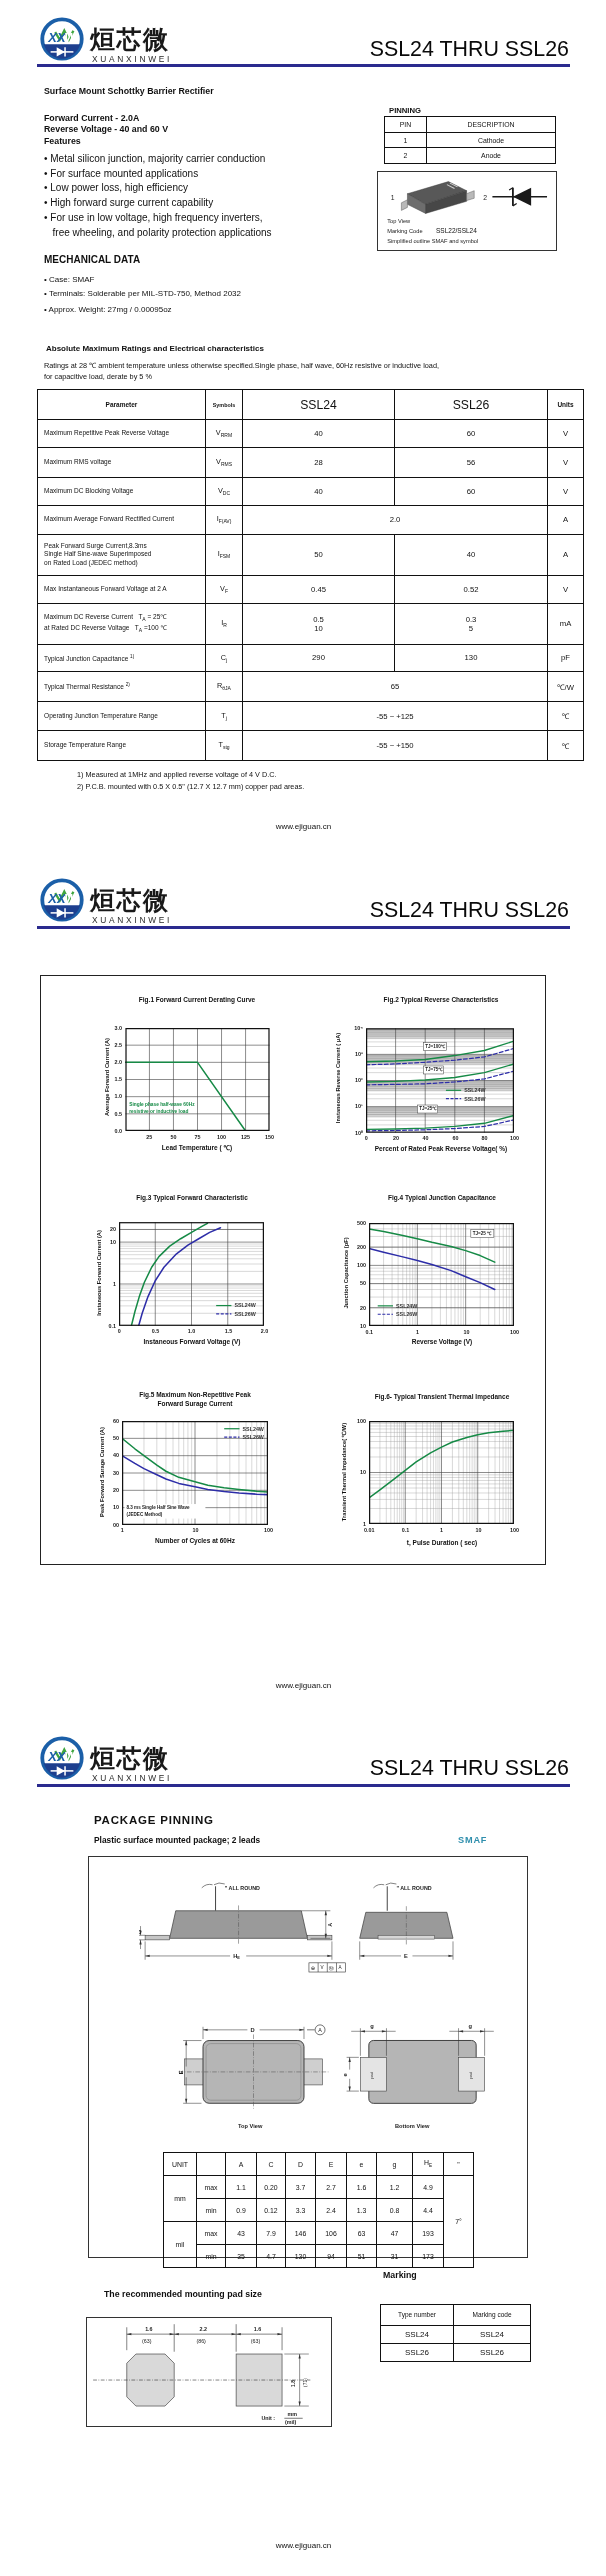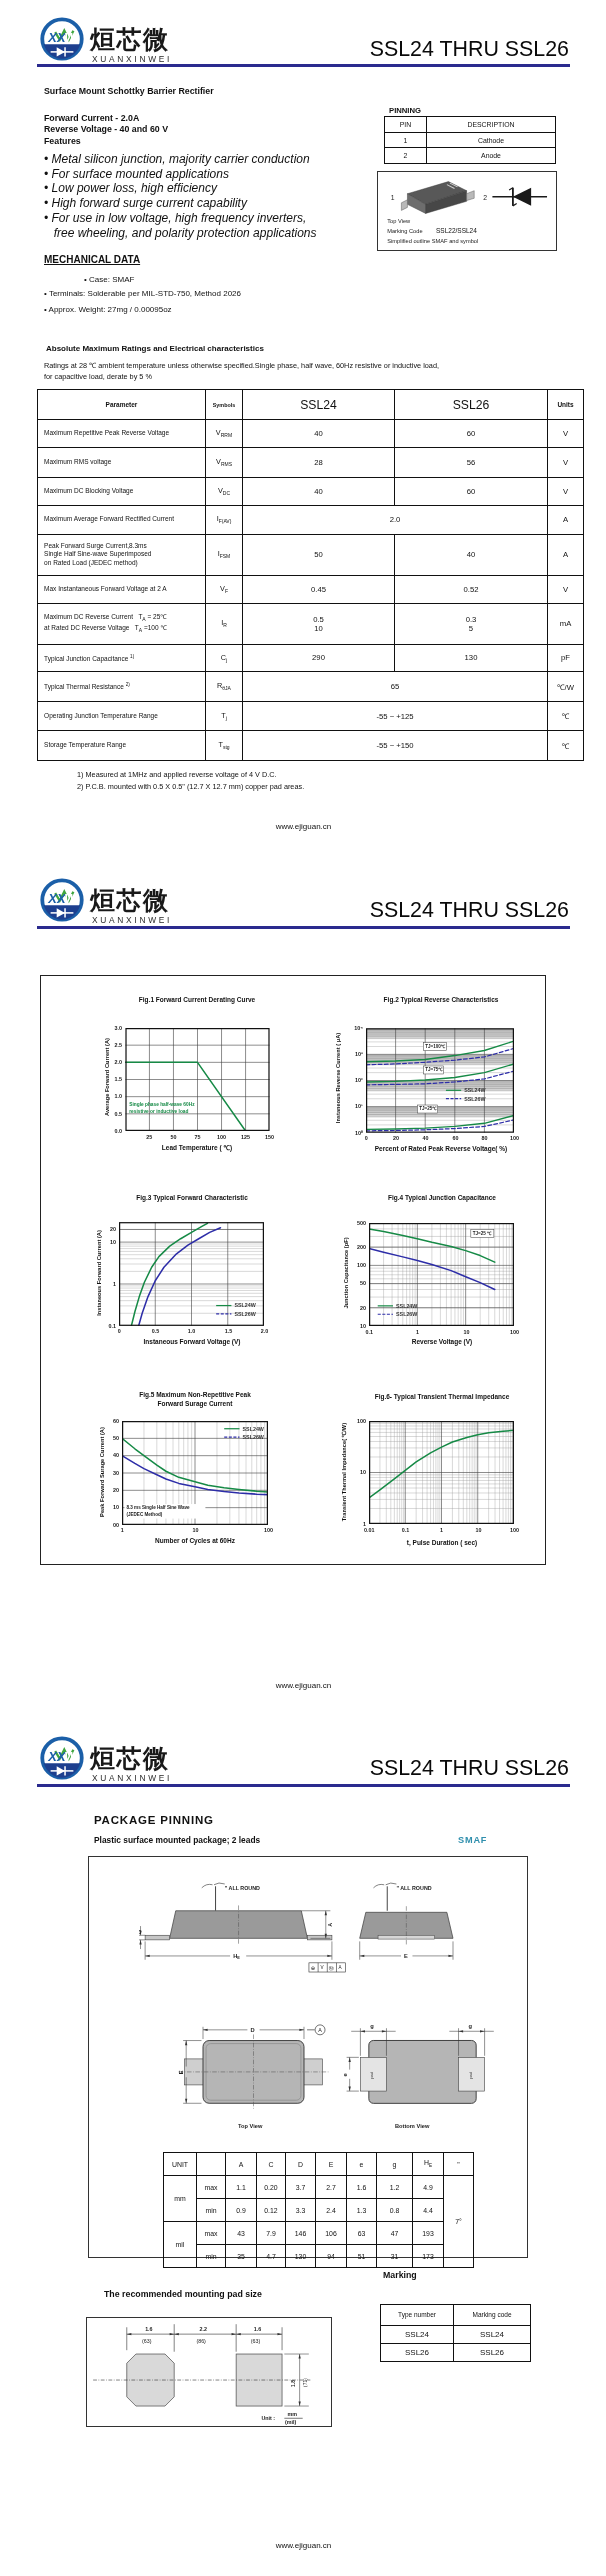--- a/index.html
+++ b/index.html
@@ -8,21 +8,21 @@
             font-family:"Liberation Sans", sans-serif; color:#111; margin:0 auto; overflow:hidden; }
   .abs { position:absolute; }
   .b { font-weight:bold; }
   
   .logo-cn { font-size:25px; font-weight:bold; letter-spacing:1.5px; color:#191919; }
   .logo-en { font-size:8.4px; letter-spacing:2.7px; color:#2a2a2a; }
   .doc-title { font-size:21.4px; color:#0a0a0a; text-align:right; }
   .rule { height:2.7px; background:#2a2a8e; }
   
   .bold11 { font-size:8.8px; font-weight:bold; line-height:13.8px; }
-  .feat { font-size:12px; line-height:14.7px;font-style:italic; }
+  .feat { font-size:10px; line-height:14.7px; }
   .mech { font-size:8px; line-height:15px; }
   
   table.pin { border-collapse:collapse; width:172px; table-layout:fixed; }
   table.pin td { border:0.8px solid #111; font-size:6.9px; text-align:center; height:15.3px; }
   table.pin tr:first-child td { height:16px; }
   .pkgbox { border:0.9px solid #333; }
   .pkgbox .cap { font-size:5.7px; color:#222; }
   
   table.rat { border-collapse:collapse; width:546px; table-layout:fixed; }
   table.rat td { border:0.8px solid #111; font-size:7.7px; text-align:center; vertical-align:middle; padding:0; }
@@ -125,23 +125,23 @@
   <div class="abs bold11" style="left:44px;top:112px;">Forward Current - 2.0A</div>
 
   <div class="abs b" style="left:44px;top:136px;font-size:8.8px;">Features</div>
   <div class="abs feat" style="left:44px;top:152px;">• Metal silicon junction, majority carrier conduction</div>
   <div class="abs feat" style="left:44px;top:167px;">• For surface mounted applications</div>
   <div class="abs feat" style="left:44px;top:181px;">• Low power loss, high efficiency</div>
   <div class="abs feat" style="left:44px;top:196px;">• High forward surge current capability</div>
   <div class="abs feat" style="left:44px;top:211px;">• For use in low voltage, high frequency inverters,</div>
   <div class="abs feat" style="left:47px;top:226px;white-space:pre;">  free wheeling, and polarity protection applications</div>
 
-  <div class="abs b" style="left:44px;top:254px;font-size:10px;text-decoration:underline;">MECHANICAL DATA</div>
-  <div class="abs mech" style="left:44px;top:272px;margin-left:40px;">• Case: SMAF</div>
-  <div class="abs mech" style="left:44px;top:286px;">• Terminals: Solderable per MIL-STD-750, Method 2026</div>
+  <div class="abs b" style="left:44px;top:254px;font-size:10px;">MECHANICAL DATA</div>
+  <div class="abs mech" style="left:44px;top:272px;">• Case: SMAF</div>
+  <div class="abs mech" style="left:44px;top:286px;">• Terminals: Solderable per MIL-STD-750, Method 2032</div>
   <div class="abs mech" style="left:44px;top:302px;">• Approx. Weight: 27mg  / 0.00095oz</div>
 
   <div class="abs b" style="left:389px;top:106px;font-size:7.7px;">PINNING</div>
   <table class="pin abs" style="left:384px;top:116px;">
     <tbody>
         <tr>
       <td style="width:42px;">PIN</td>
       <td>DESCRIPTION</td>
     </tr>
     <tr>

